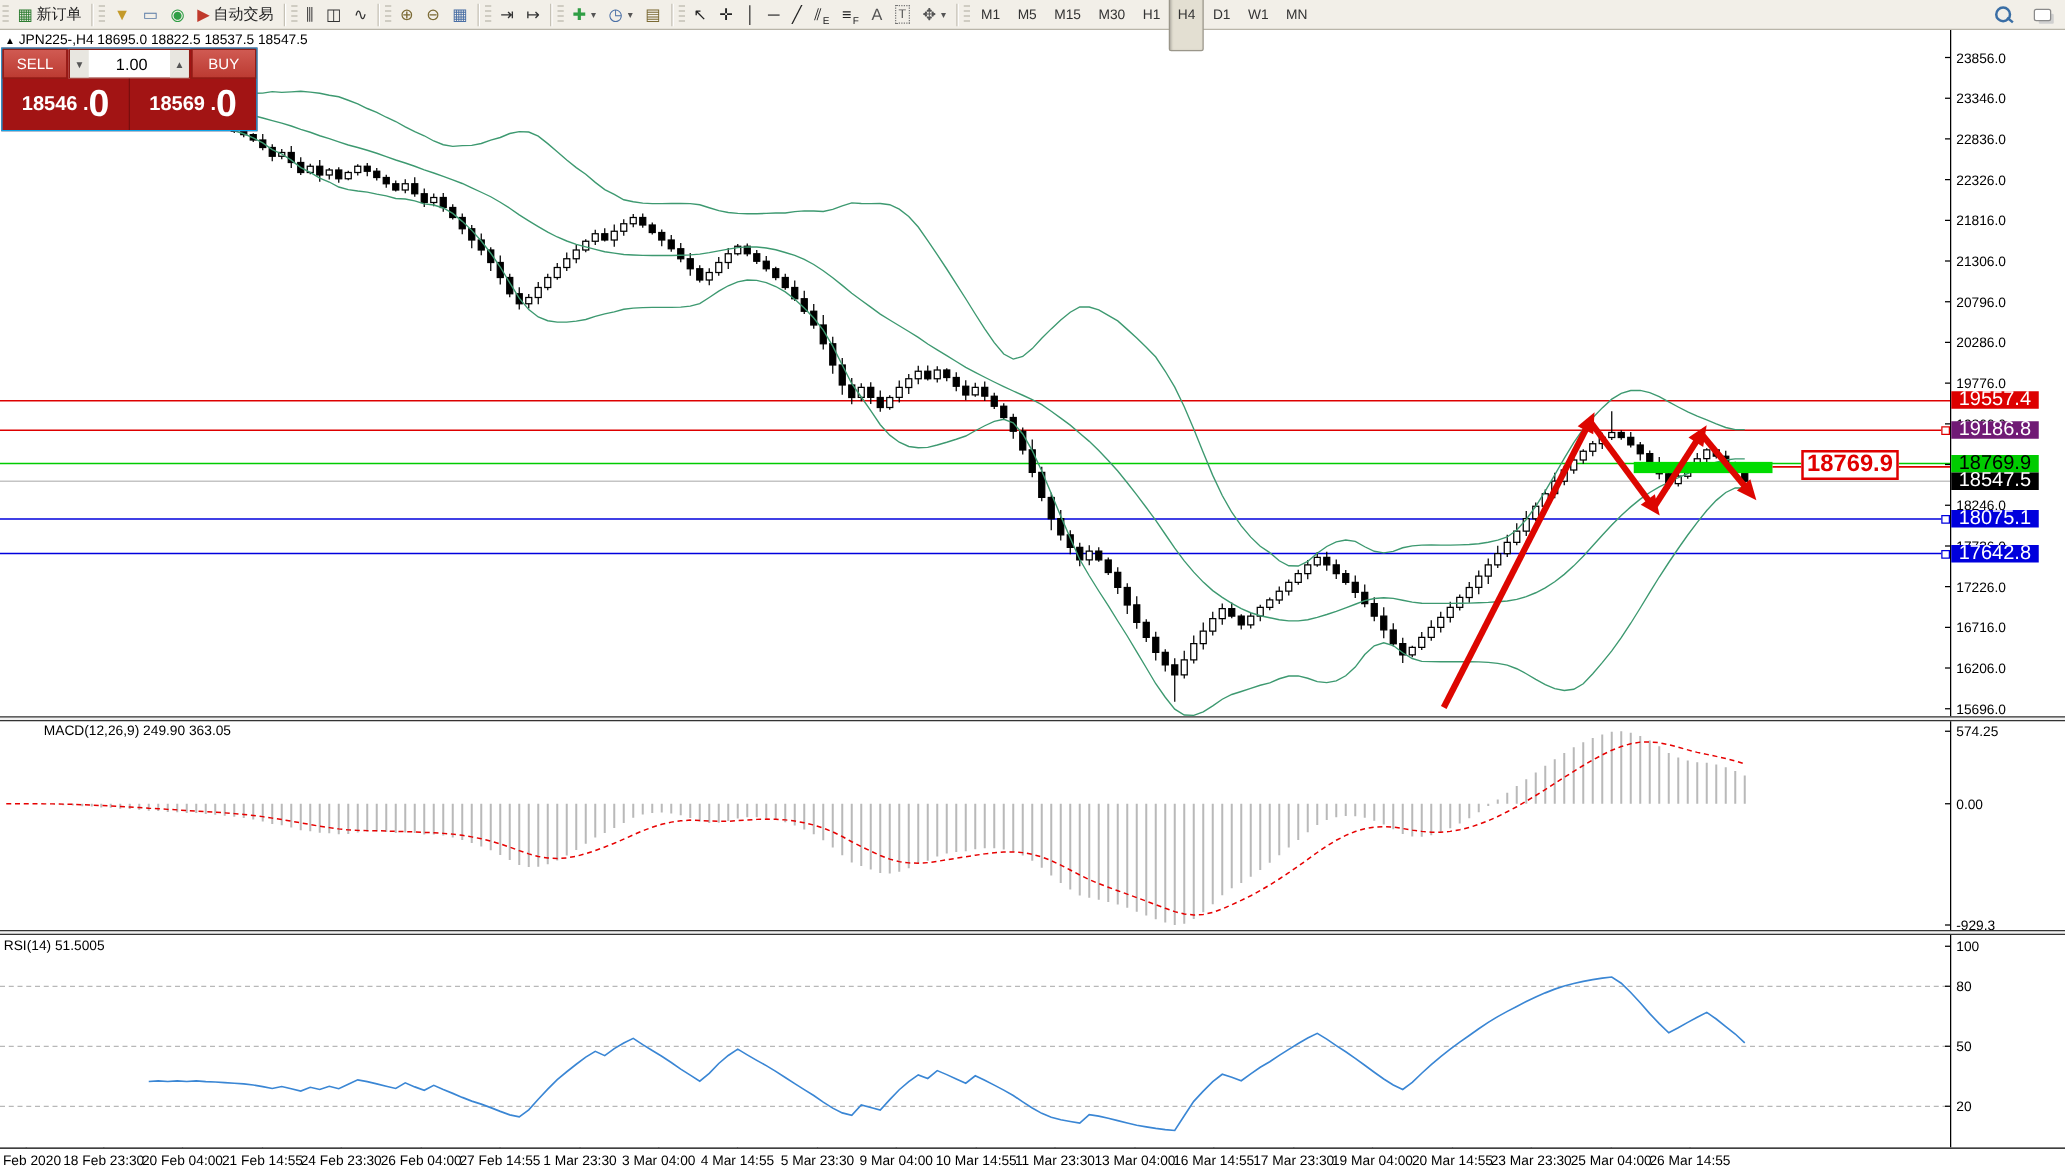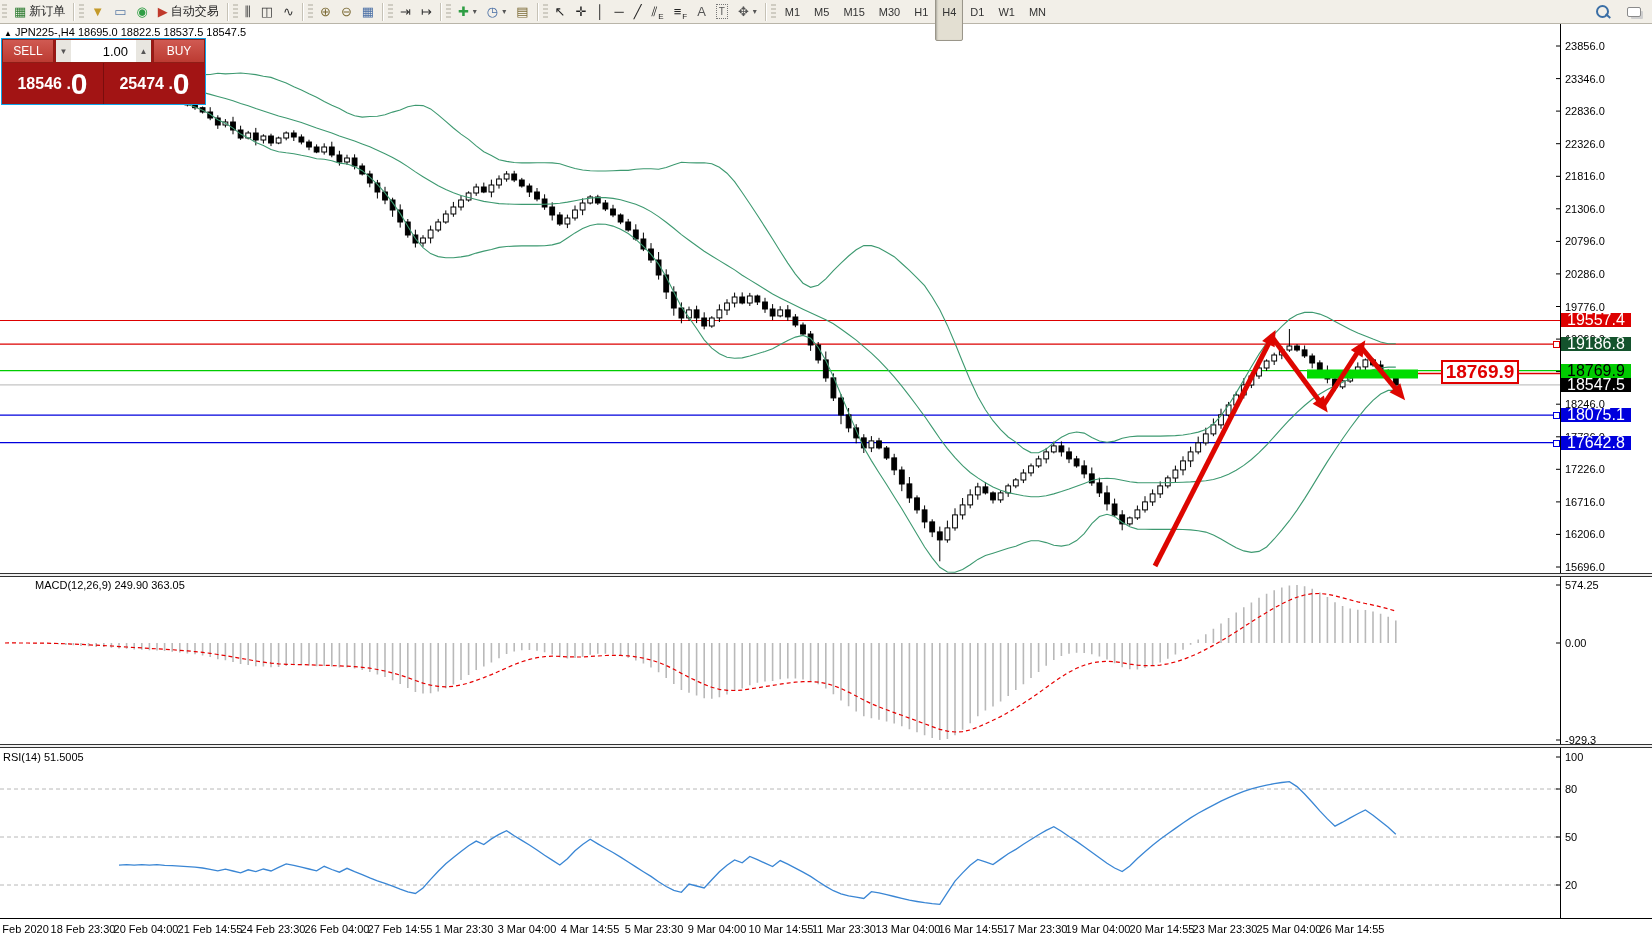--- a/index.html
+++ b/index.html
@@ -28,21 +28,21 @@
   .symbol-bar{position:absolute;left:4px;top:26px;z-index:6;font-size:11px;color:#000;}
   .symbol-bar .mk{font-size:8px;margin-right:3px;}
   
   .ocp{position:absolute;left:1px;top:38px;width:205px;height:67px;background:#a21414;border:1px solid #0ea5e9;
        z-index:30;box-sizing:border-box;}
   .ocp-row{display:flex;height:24px;align-items:stretch;}
   .ocp-btn{flex:0 0 50px;background:linear-gradient(#d05a52,#bc3b32);color:#fff;font-size:12px;border:1px solid #8f1d16;
            display:flex;align-items:center;justify-content:center;cursor:pointer;}
   .ocp-stepper{flex:1;display:flex;background:#fff;border:1px solid #8f1d16;margin:0 1px;}
   .ocp-arr{width:15px;background:#e8e6e0;color:#555;font-size:8px;display:flex;align-items:center;justify-content:center;cursor:pointer;}
-  .ocp-vol{flex:1;display:flex;align-items:center;justify-content:flex-end;padding-right:8px;font-size:13px;color:#000;}
+  .ocp-vol{flex:1;display:flex;align-items:center;justify-content:flex-end;padding-right:18px;font-size:13px;color:#000;}
   .ocp-prices{display:flex;height:41px;}
   .ocp-price{flex:1;display:flex;align-items:center;justify-content:center;color:#fff;cursor:pointer;}
   .ocp-price .main{font-size:16px;font-weight:bold;}
   .ocp-price .big{font-size:30px;font-weight:bold;line-height:30px;}
   .ocp-div{width:1px;background:#7a0d0d;}
   
   .cn-note{position:absolute;left:1398px;top:288px;z-index:8;font-size:31px;font-weight:bold;color:#33cc22;
            letter-spacing:2px;white-space:nowrap;
            text-shadow:2px 2px 0 #053005,-1px -1px 0 #053005,1px -1px 0 #053005,-1px 1px 0 #053005;}
   .callout{position:absolute;left:1441px;top:360px;width:78px;height:24px;z-index:9;background:#fff;border:2px solid #e00000;
@@ -504,37 +504,37 @@
       </div>
       <div class="ocp-btn">BUY</div>
     </div>
     <div class="ocp-prices">
       <div class="ocp-price">
         <span class="main">18546 .</span>
           <span class="big">0</span>
       </div>
       <div class="ocp-div"></div>
       <div class="ocp-price">
-        <span class="main">25474 .</span>
+        <span class="main">18569 .</span>
           <span class="big">0</span>
       </div>
     </div>
   </div>
 
   <div class="callout">18769.9</div>
 
   <div class="ind-label" style="top:579px;padding-left:32px;">MACD(12,26,9) 249.90 363.05</div>
   <div class="ind-label" style="top:751px;">RSI(14) 51.5005</div>
 
   <div class="split" style="top:573px;"></div>
   <div class="split" style="top:744px;"></div>
 
   <div class="axis-col" id="axis-col">
       <div class="badge" style="top: 289.457px; background: rgb(221, 0, 0); color: rgb(255, 255, 255);">19557.4</div>
-      <div class="badge" style="top: 313.119px; background: #14532d; color: rgb(255, 255, 255);">19186.8</div>
+      <div class="badge" style="top: 313.119px; background: #701a75; color: rgb(255, 255, 255);">19186.8</div>
       <div class="badge-sq" style="top: 317.119px; left: -8px; border: 1px solid rgb(221, 0, 0);"></div>
       <div class="badge" style="top: 339.738px; background: rgb(0, 204, 0); color: rgb(0, 0, 0);">18769.9</div>
       <div class="badge" style="top: 353.937px; background: rgb(0, 0, 0); color: rgb(255, 255, 255);">18547.5</div>
       <div class="badge" style="top: 384.099px; background: rgb(0, 0, 221); color: rgb(255, 255, 255);">18075.1</div>
       <div class="badge-sq" style="top: 388.099px; left: -8px; border: 1px solid rgb(0, 0, 221);"></div>
       <div class="badge" style="top: 411.701px; background: rgb(0, 0, 221); color: rgb(255, 255, 255);">17642.8</div>
       <div class="badge-sq" style="top: 415.701px; left: -8px; border: 1px solid rgb(0, 0, 221);"></div>
     </div>
 
   <div class="time-axis" id="time-axis">

